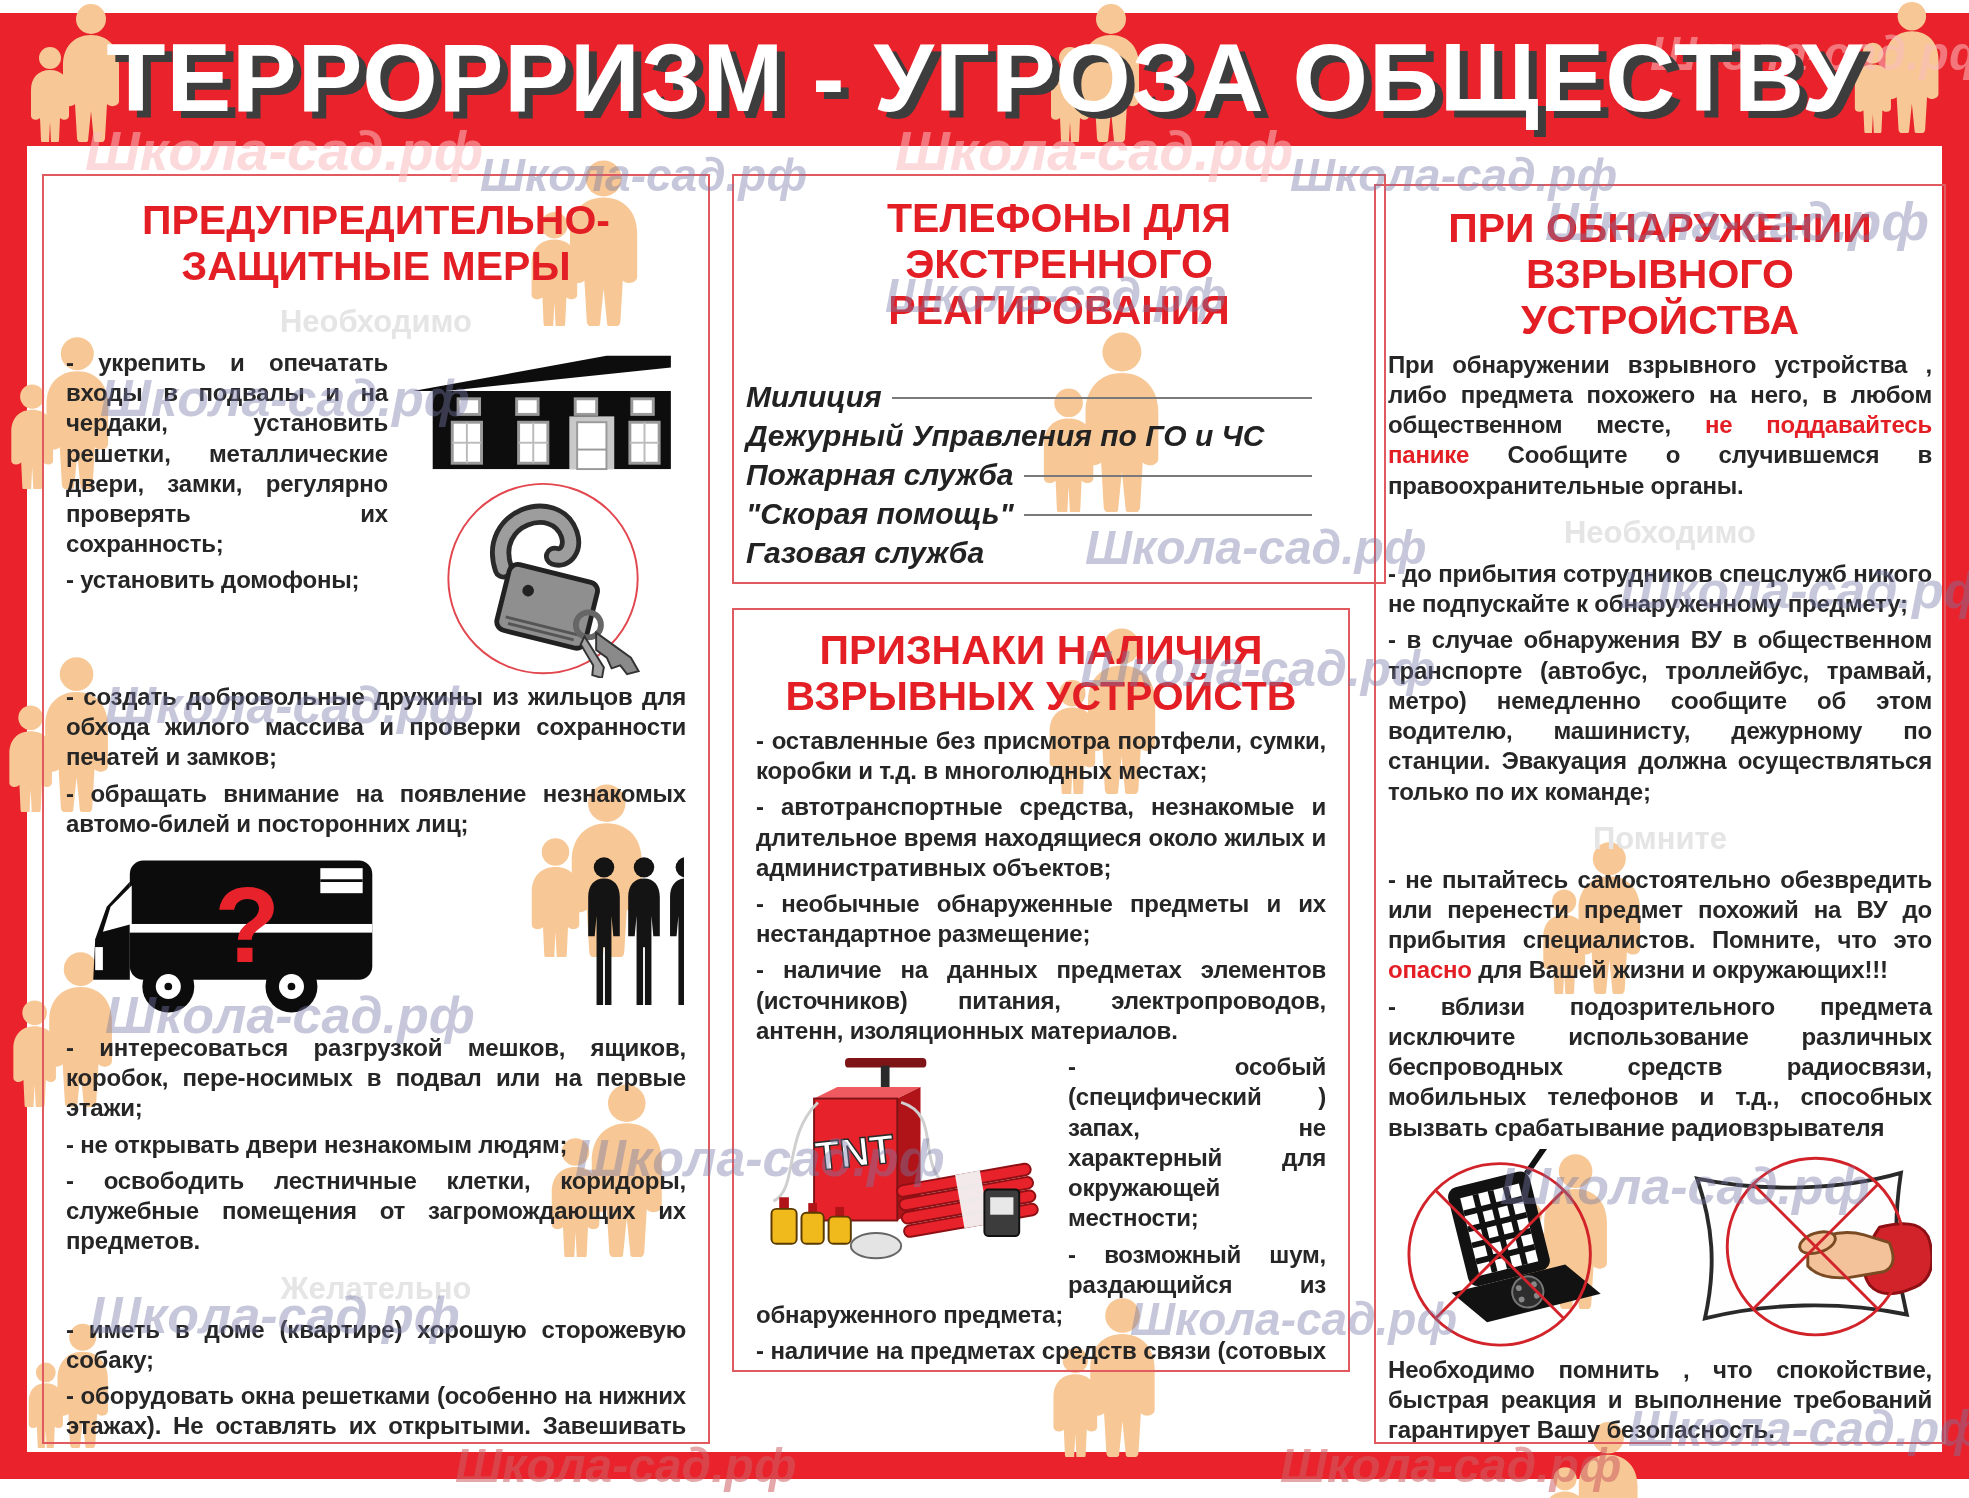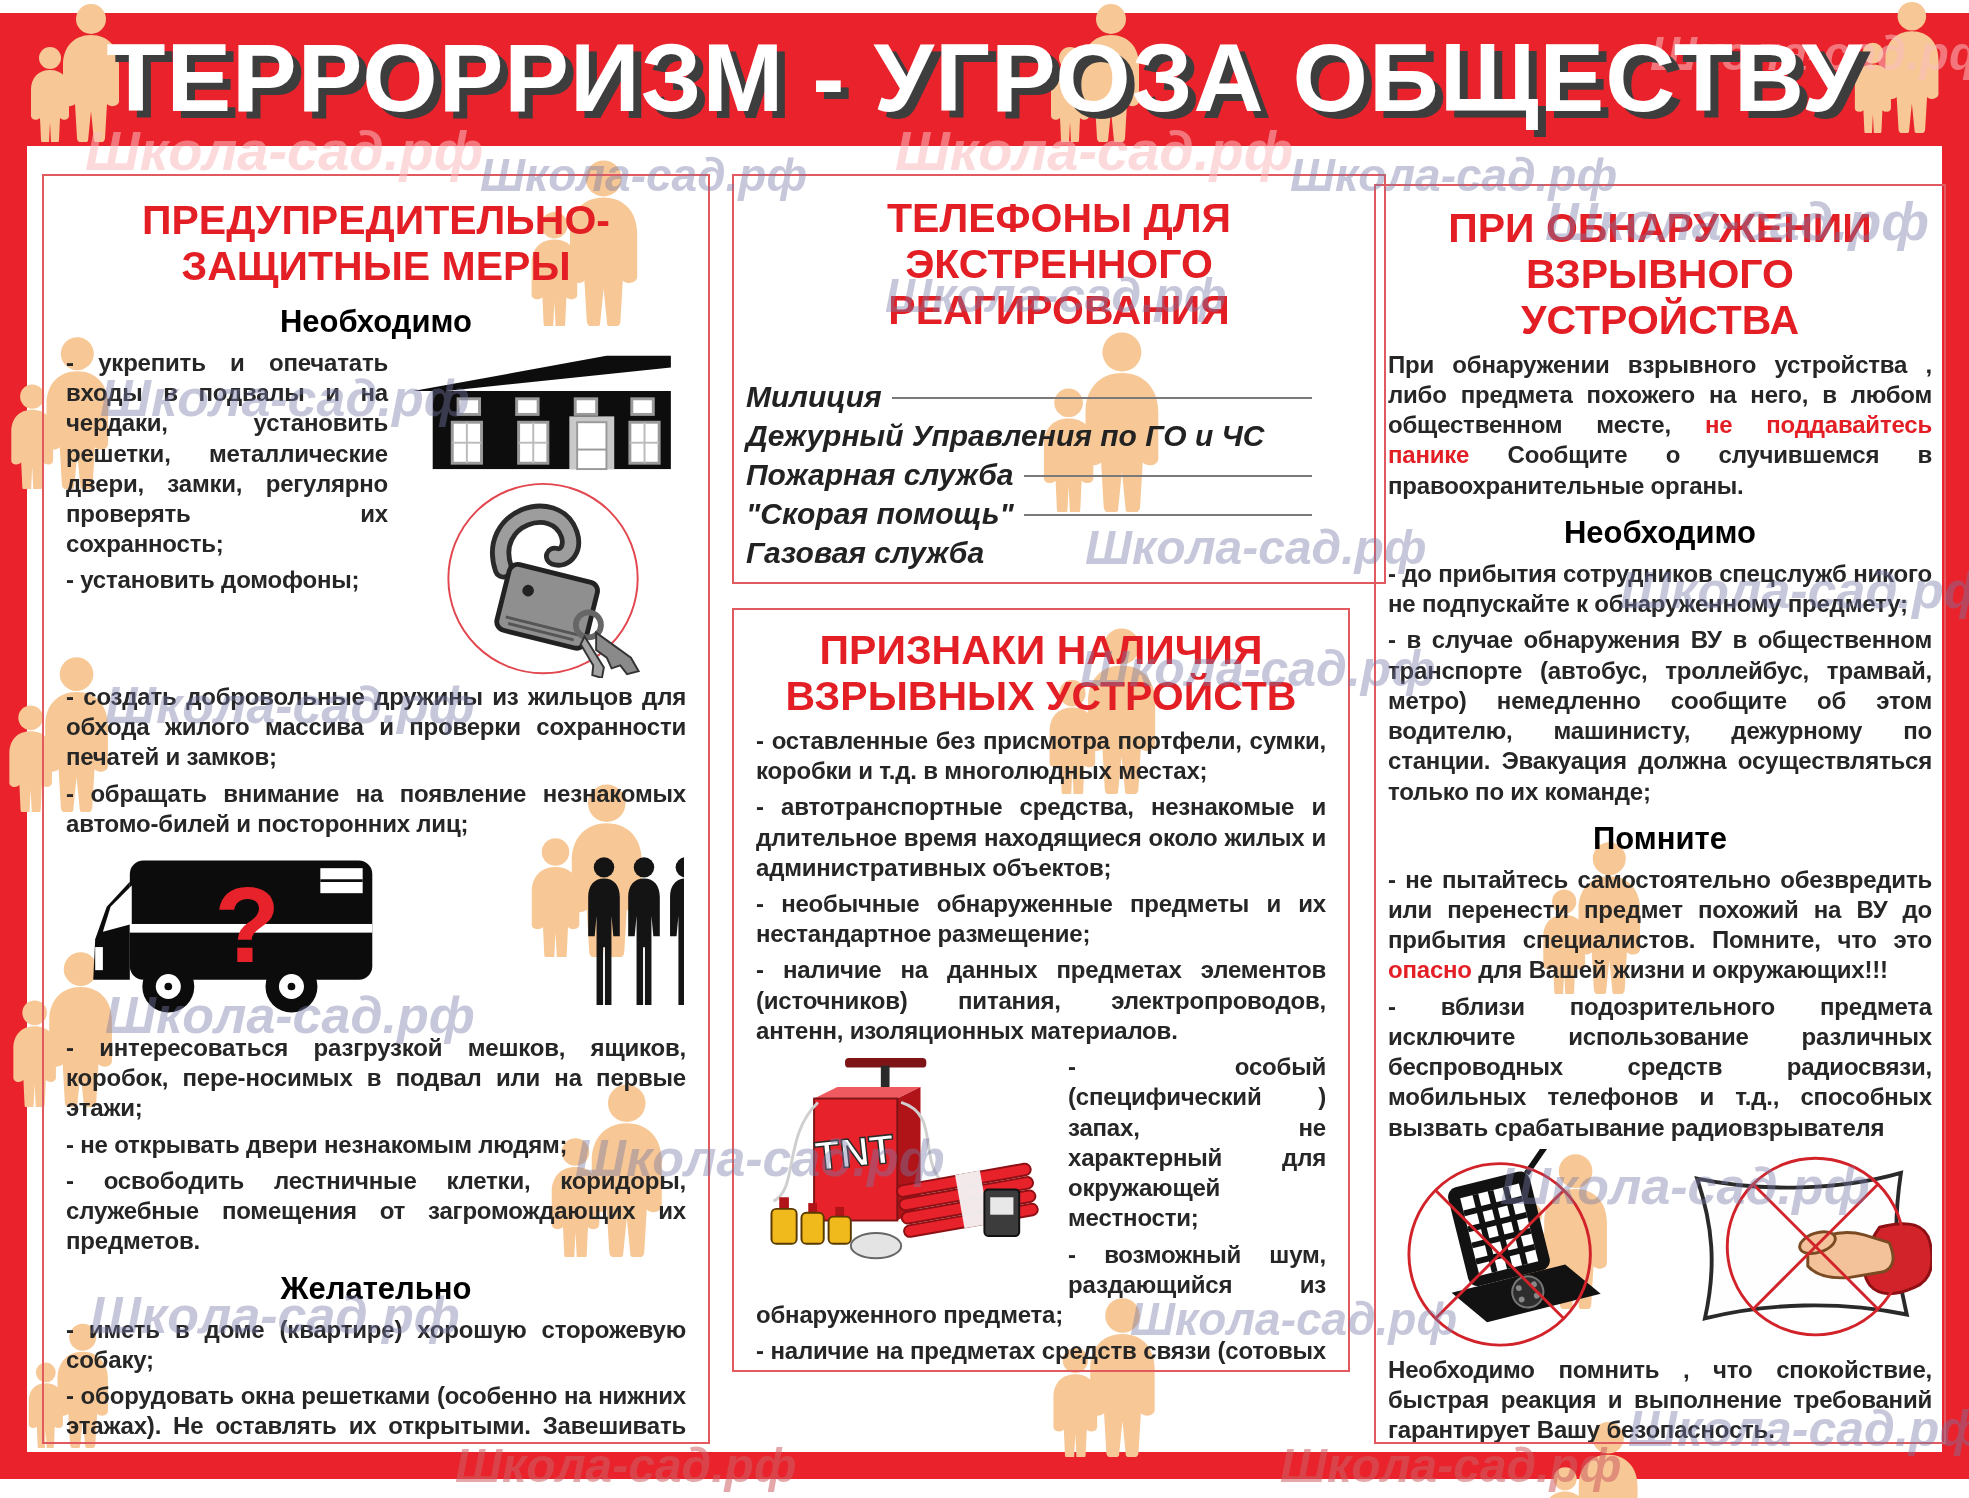--- a/index.html
+++ b/index.html
@@ -13,21 +13,21 @@
   #header-title{position:absolute;left:0;top:22px;width:100%;text-align:center;color:#ffffff;
     font-size:97px;font-weight:800;letter-spacing:1px;z-index:4;
     text-shadow:8px 7px 0 #3d3d3d;white-space:nowrap;}
   
   .panel{position:absolute;background:transparent;border:2px solid #e05a60;box-sizing:border-box;z-index:2;overflow:hidden;}
   #panel-left{left:42px;top:174px;width:668px;height:1270px;padding:14px 22px;}
   #panel-phones{left:732px;top:174px;width:654px;height:410px;padding:12px 12px;}
   #panel-signs{left:732px;top:608px;width:618px;height:764px;padding:10px 22px;}
   #panel-right{left:1374px;top:184px;width:572px;height:1260px;padding:12px 12px;}
   .p-title{color:#e31e24;font-weight:800;text-align:center;font-size:41px;line-height:1.12;margin:8px 2px 4px;}
-  .subhead{color:#000000;font-weight:800;text-align:center;font-size:31px;margin:14px 0 8px;}
+  .subhead{color:#e5e5e5;font-weight:800;text-align:center;font-size:31px;margin:14px 0 8px;}
   .body-txt p{margin:6px 0;text-align:justify;font-weight:700;color:#262626;font-size:24px;line-height:1.26;letter-spacing:-0.2px;}
   #panel-left .body-txt p{font-size:24px;}
   #panel-right .body-txt p{font-size:24px;}
   .red-inline{color:#e31e24;}
   
   .phone-list{margin-top:46px;font-style:italic;}
   .phone-row{display:flex;align-items:baseline;font-size:30px;font-weight:700;color:#222;margin:5px 0;}
   .phone-label{white-space:nowrap;}
   .phone-lead{flex:1;border-bottom:2px solid #7a7a7a;margin:0 10px;transform:translateY(-8px);}
   .phone-num{color:#ffffff;min-width:50px;text-align:right;}

